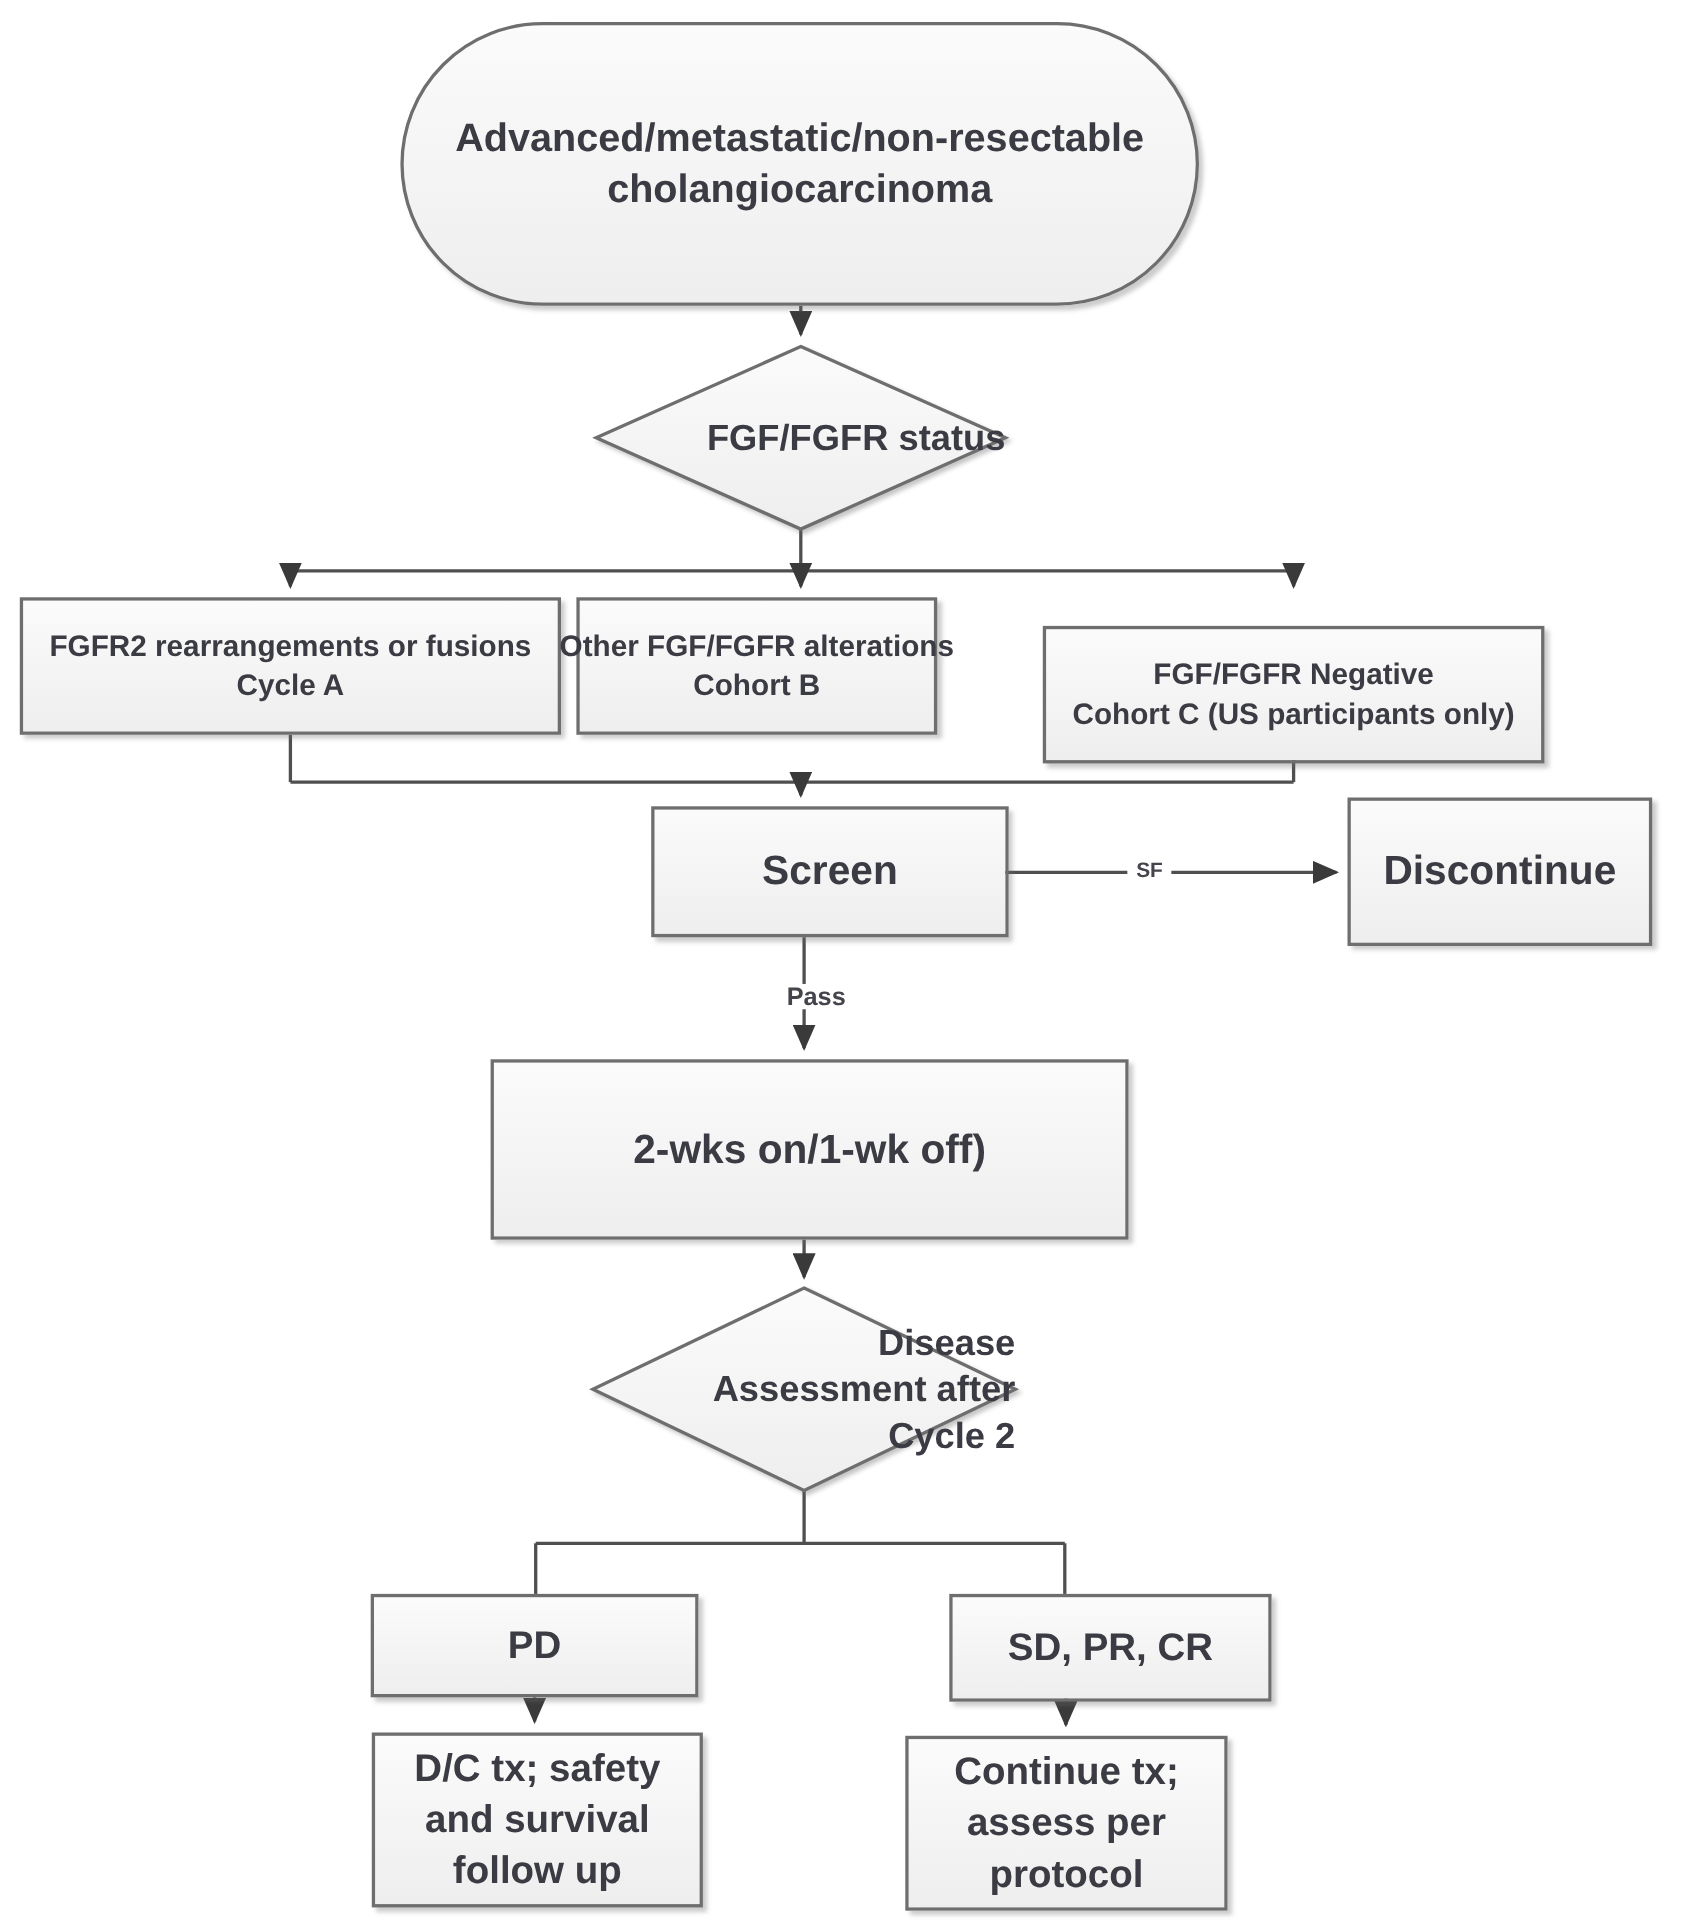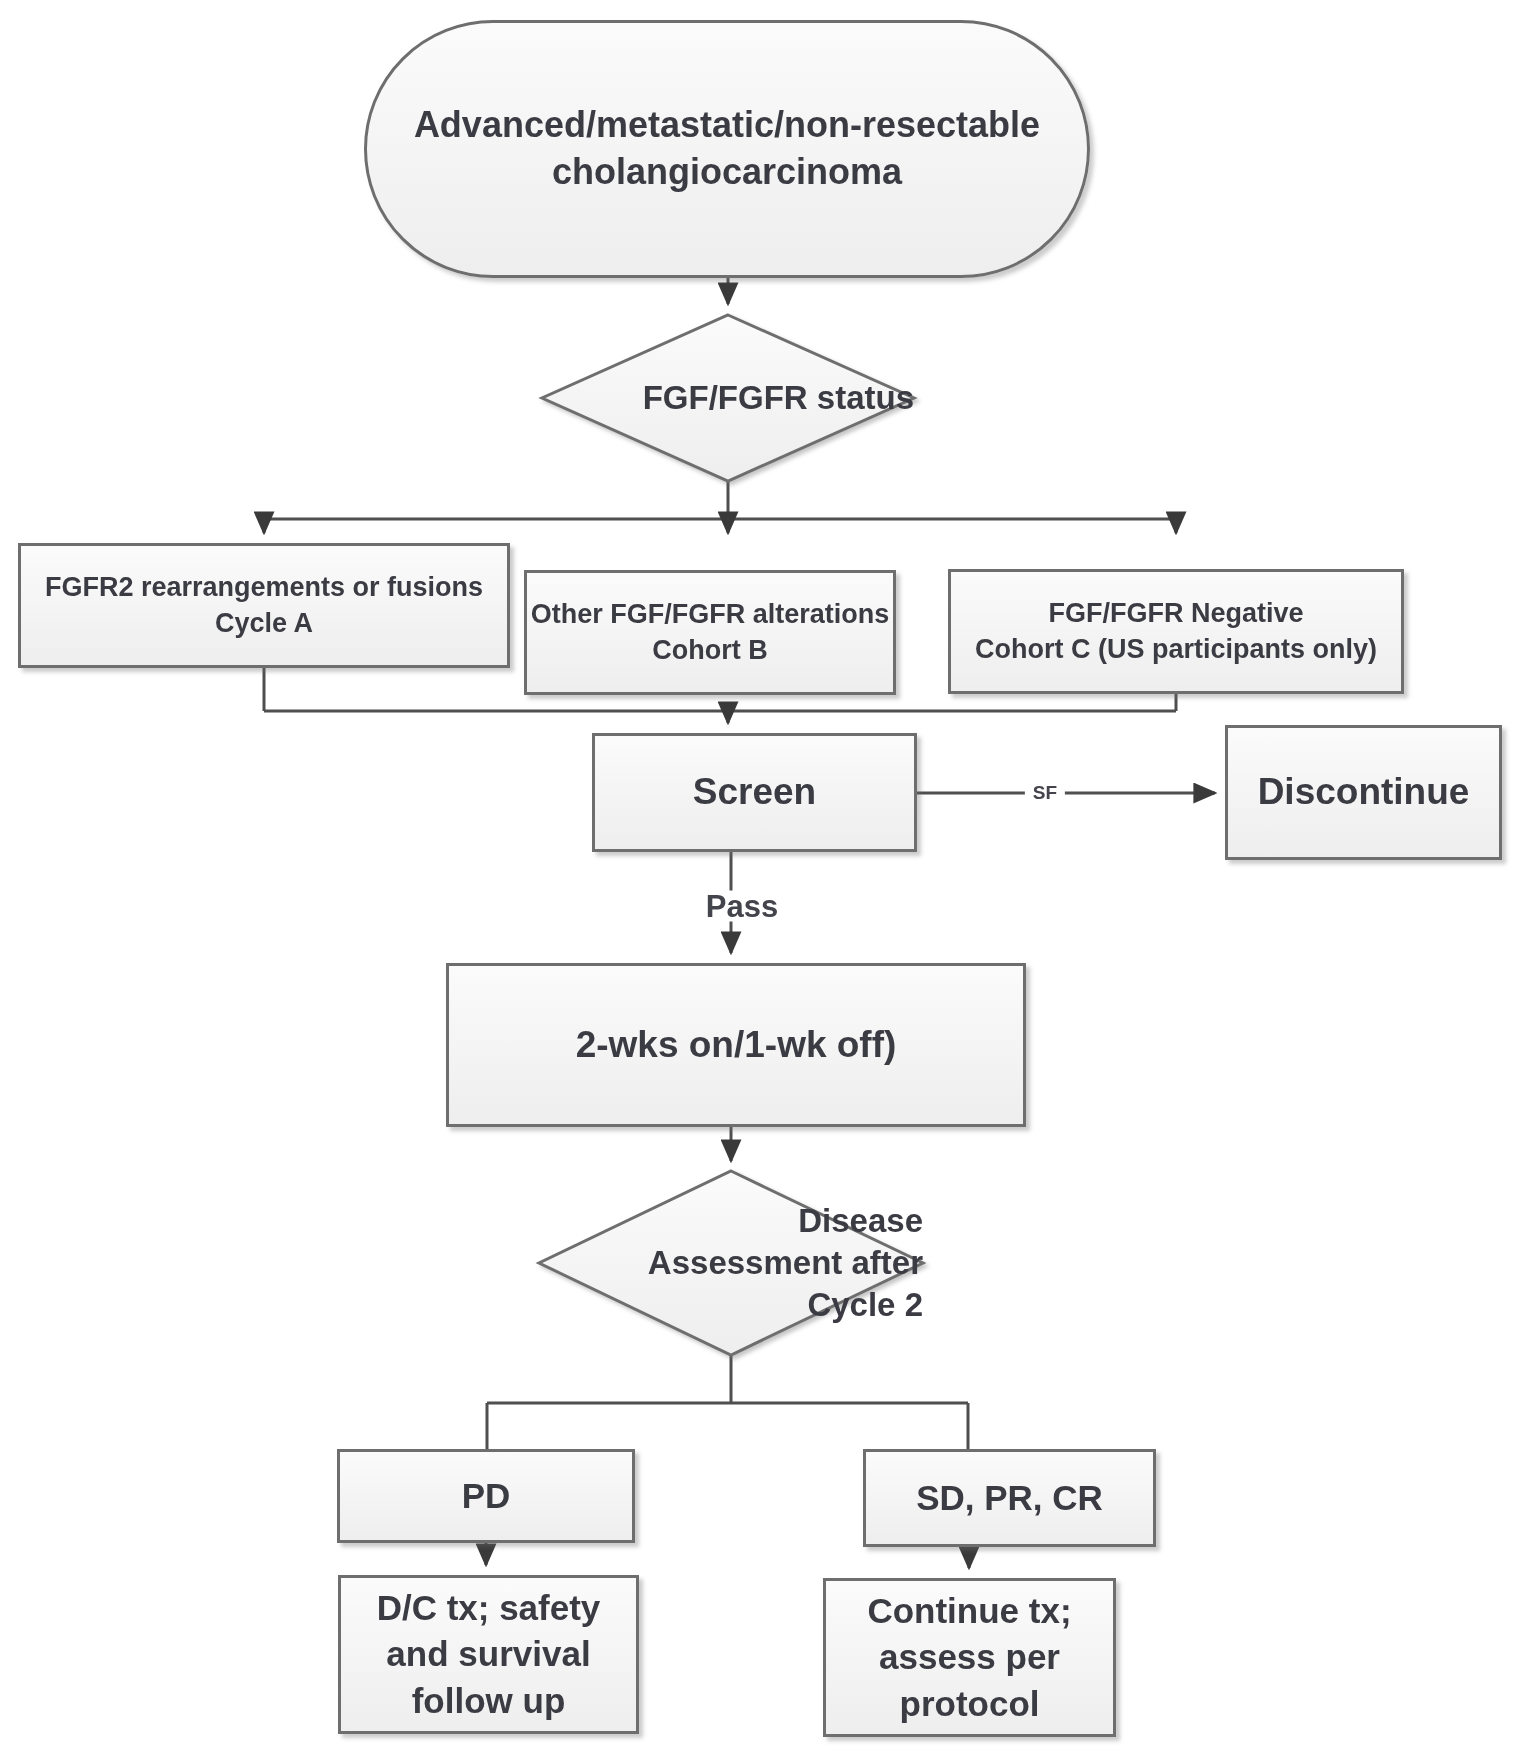--- a/index.html
+++ b/index.html
@@ -51,34 +51,34 @@
     font-weight: 700;
     color: #44444c;
     padding: 0 8px;
     transform: translate(-50%, -50%);
     line-height: 1;
   }
 
   
   .n-start       { left: 364px; top: 20px;  width: 726px; height: 258px; border-radius: 130px; font-size: 36px; }
   .n-cohort-a    { left: 18px;  top: 543px; width: 492px; height: 125px; font-size: 27px; }
-  .n-cohort-b    { left: 524px; top: 543px; width: 372px; height: 125px; font-size: 27px; margin-top: 27px; }
+  .n-cohort-b    { left: 524px; top: 543px; width: 328px; height: 125px; font-size: 27px; }
   .n-cohort-c    { left: 948px; top: 569px; width: 456px; height: 125px; font-size: 27px; }
   .n-screen      { left: 592px; top: 733px; width: 325px; height: 119px; font-size: 37px; }
   .n-discontinue { left: 1225px;top: 725px; width: 277px; height: 135px; font-size: 37px; }
   .n-treatment   { left: 446px; top: 963px; width: 580px; height: 164px; font-size: 37px; line-height: 1.4; }
   .n-pd          { left: 337px; top: 1449px; width: 298px; height: 94px; font-size: 35px; }
   .n-sdprcr      { left: 863px; top: 1449px; width: 293px; height: 98px; font-size: 35px; }
   .n-dctx        { left: 338px; top: 1575px; width: 301px; height: 159px; font-size: 35px; line-height: 1.32; }
   .n-continuetx  { left: 823px; top: 1578px; width: 293px; height: 159px; font-size: 35px; line-height: 1.32; }
 
   .d1-label { left: 542px; top: 335px;  width: 372px; height: 126px; font-size: 33px; }
   .d2-label { left: 539px; top: 1181px; width: 384px; height: 164px; font-size: 33px; line-height: 1.28; }
 
-  .lbl-pass { left: 742px;  top: 906px; font-size: 31px; }
+  .lbl-pass { left: 742px;  top: 906px; font-size: 23px; }
   .lbl-sf   { left: 1045px; top: 792px; font-size: 19px; }
 </style>
 </head>
 <body>
 
 <div class="canvas">
 
   <svg class="wires" viewBox="0 0 1530 1746">
     <defs>
       <marker id="arrow" markerWidth="8" markerHeight="7" refX="7.2" refY="3.5" orient="auto">

